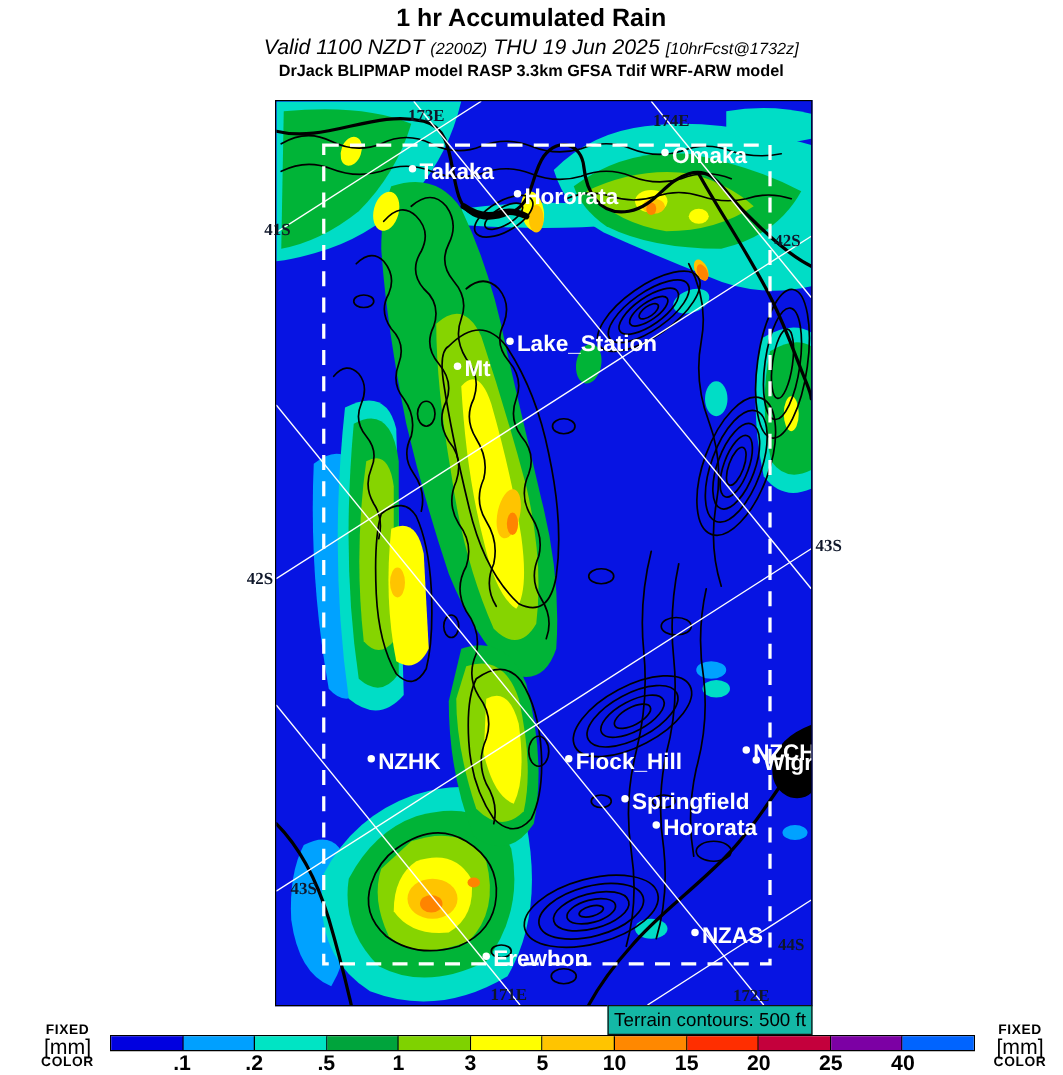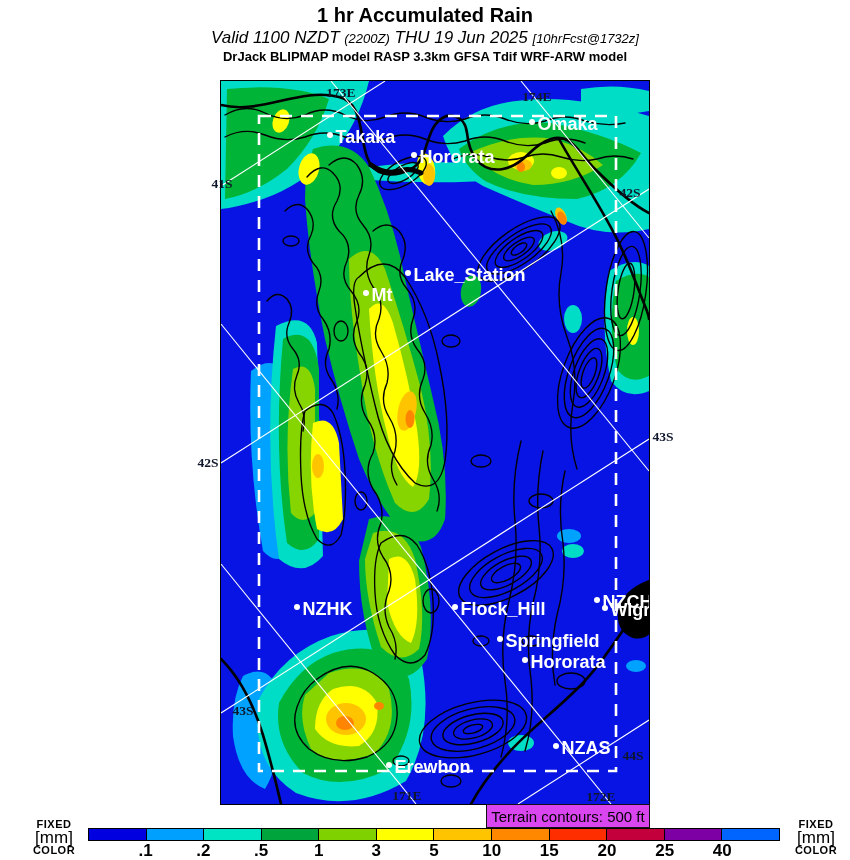--- a/index.html
+++ b/index.html
@@ -13,21 +13,21 @@
 
   #mapwrap{position:absolute;left:220px;top:80px;width:428px;height:723px;
            border:1.5px solid #000;overflow:hidden;background:#0714e3;}
   #mapsvg{position:absolute;left:0;top:0;}
   #stations{position:absolute;left:-221.5px;top:-81.5px;width:850px;height:860px;}
   .station{position:absolute;height:0;}
   .station .dot{position:absolute;left:-3px;top:-3px;width:6px;height:6px;border-radius:50%;background:#fff;}
   .station .slabel{position:absolute;left:6px;top:-8px;font-size:18px;font-weight:bold;color:#fff;white-space:nowrap;}
   .gridlabel{position:absolute;transform:translate(-50%,-50%);font-size:13.5px;font-weight:bold;color:#0f172a;white-space:nowrap;font-family:Liberation Serif, serif;}
 
-  #terrainbox{position:absolute;left:486px;top:804px;width:162px;height:22px;background:#d946ef;
+  #terrainbox{position:absolute;left:486px;top:804px;width:162px;height:22px;background:#14b8a6;
               border:1.6px solid #111;display:flex;align-items:center;justify-content:center;
               font-size:15px;white-space:nowrap;}
 
   #colorbar{position:absolute;left:88px;top:828px;width:692px;height:13px;display:flex;
             border:1px solid #000;box-sizing:border-box;}
   #colorbar .seg{flex:1 1 0;border-right:1px solid #000;}
   #colorbar .seg:last-child{border-right:none;}
   .tick{position:absolute;top:841px;transform:translateX(-50%);font-size:17px;font-weight:bold;}
   .fixedlab{position:absolute;width:56px;text-align:center;line-height:1;}
   .fixedlab .l1,.fixedlab .l3{font-size:11px;font-weight:bold;letter-spacing:.5px;}

